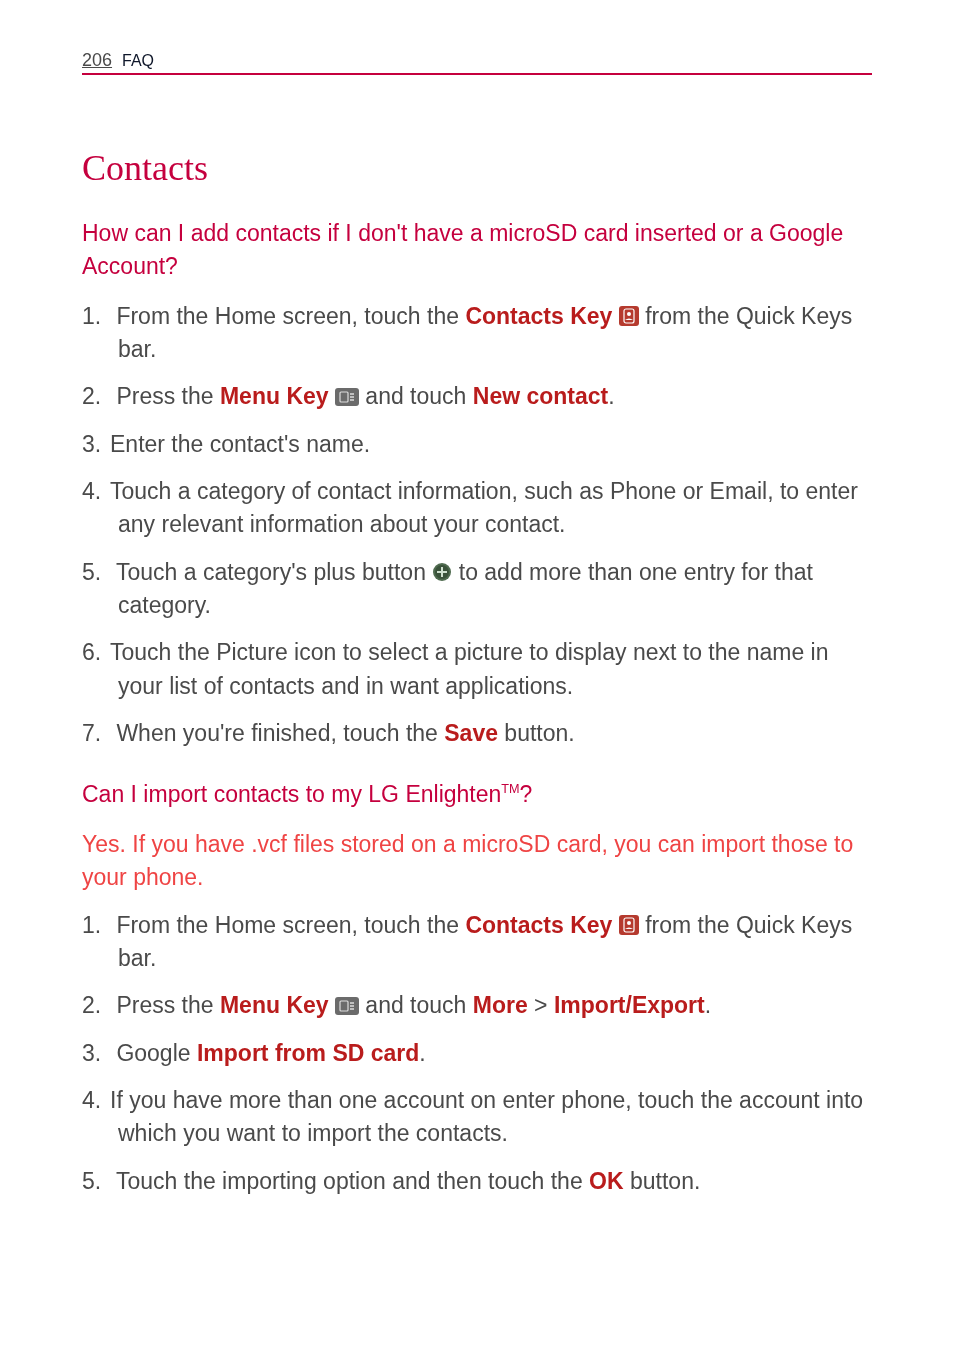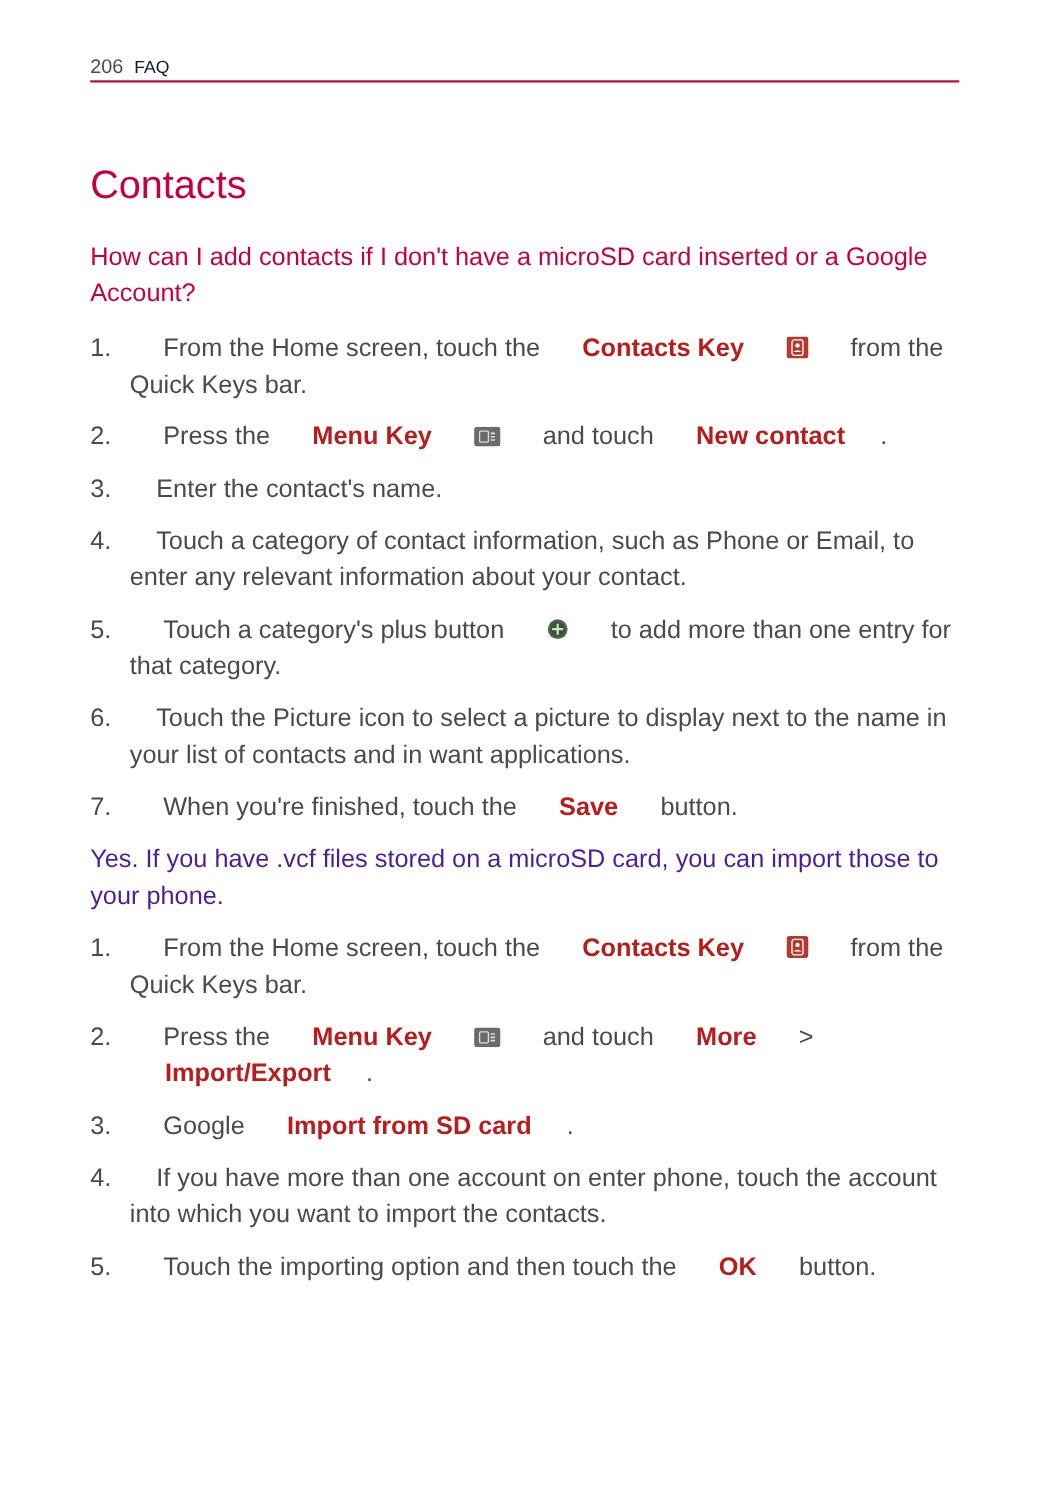--- a/index.html
+++ b/index.html
@@ -19,44 +19,46 @@
     align-items: baseline;
     gap: 10px;
     border-bottom: 2px solid #c5003e;
     padding-bottom: 2px;
     margin-bottom: 72px;
   }
   .page-num {
     font-size: 18px;
     color: #4a4a4a;
     font-weight: 400;
+    text-decoration: underline;
   }
   .section-name {
     font-size: 16px;
     color: #0f172a;
     font-weight: 400;
   }
   h1.title {
     font-size: 36px;
     color: #c5003e;
     font-weight: 500;
     margin-bottom: 28px;
+    font-family: Liberation Serif, serif;
   }
   h2.question {
     font-size: 23px;
     line-height: 1.45;
     color: #c5003e;
     font-weight: 400;
     margin-bottom: 16px;
   }
   h2.question.second { margin-top: 28px; }
   .para {
     font-size: 23px;
     line-height: 1.45;
-    color: #4c1d95;
+    color: #ef4444;
     margin-bottom: 14px;
   }
   ol.steps {
     list-style: none;
     counter-reset: step;
     margin: 0;
     padding: 0;
   }
   ol.steps > li {
     counter-increment: step;
@@ -66,21 +68,21 @@
     padding-left: 36px;
     text-indent: -36px;
     margin-bottom: 14px;
   }
   ol.steps > li::before {
     content: counter(step) ". ";
     display: inline-block;
     width: 28px;
     text-indent: 0;
   }
-  ol.steps > li > span { text-indent: 0; margin-left: 32px; }
+  ol.steps > li > span { text-indent: 0; }
   .bold { font-weight: 700; color: #b91c1c; }
   .icon {
     display: inline-block;
     vertical-align: -2px;
     text-indent: 0;
   }
   .icon svg { display: block; }
   sup { font-size: 0.55em; vertical-align: super; }
 </style>
 </head>
@@ -132,20 +134,23 @@
             <line x1="5" y1="10" x2="15" y2="10" stroke="#cfe0cf" stroke-width="2"></line>
           </svg>
       </span><span> to add more than one entry for that category.</span>
     </li>
     <li><span>Touch the Picture icon to select a picture to display next to the name in your list of contacts and in want applications.</span></li>
     <li>
       <span>When you're finished, touch the </span><span class="bold">Save</span><span> button.</span>
     </li>
   </ol>
 
+  <h2 class="question second">
+    <span>Can I import contacts to my LG Enlighten</span><sup>TM</sup><span>?</span>
+  </h2>
 
   <p class="para">Yes. If you have .vcf files stored on a microSD card, you can import those to your phone.</p>
 
   <ol class="steps">
     <li>
       <span>From the Home screen, touch the </span><span class="bold">Contacts Key</span>
       <span class="icon">
         <svg width="20" height="20">
             <rect x="0" y="0" width="20" height="20" rx="3" fill="#b53a2e"></rect>
             <rect x="5" y="3" width="10" height="14" rx="2" fill="none" stroke="#fff" stroke-width="1.2"></rect>

